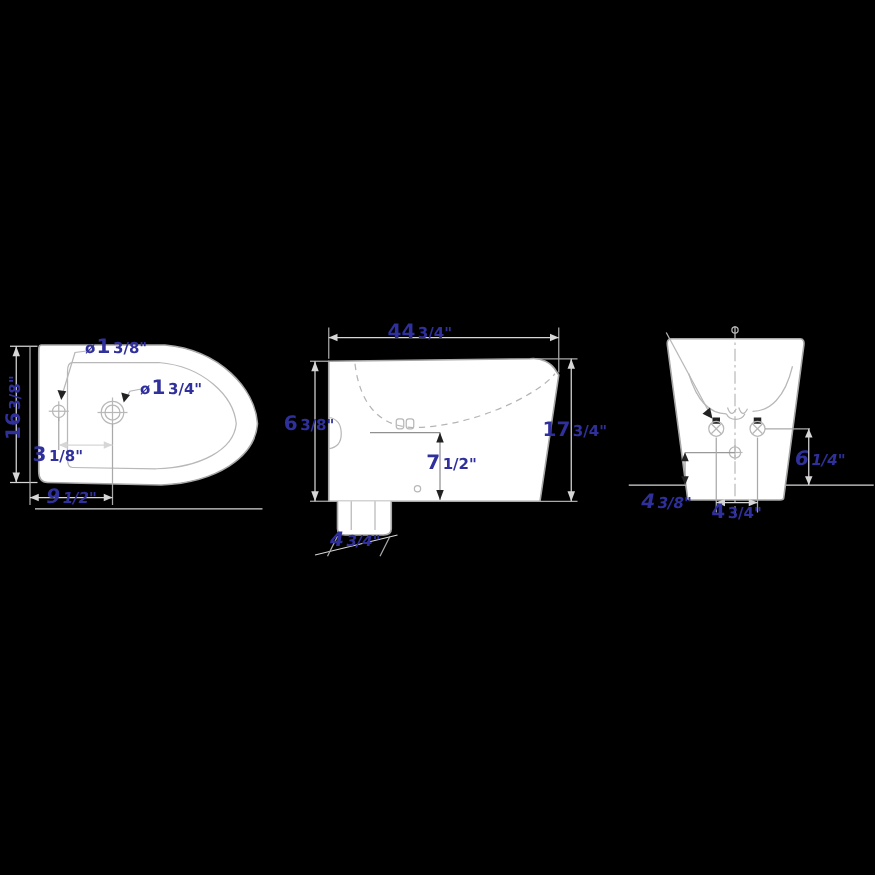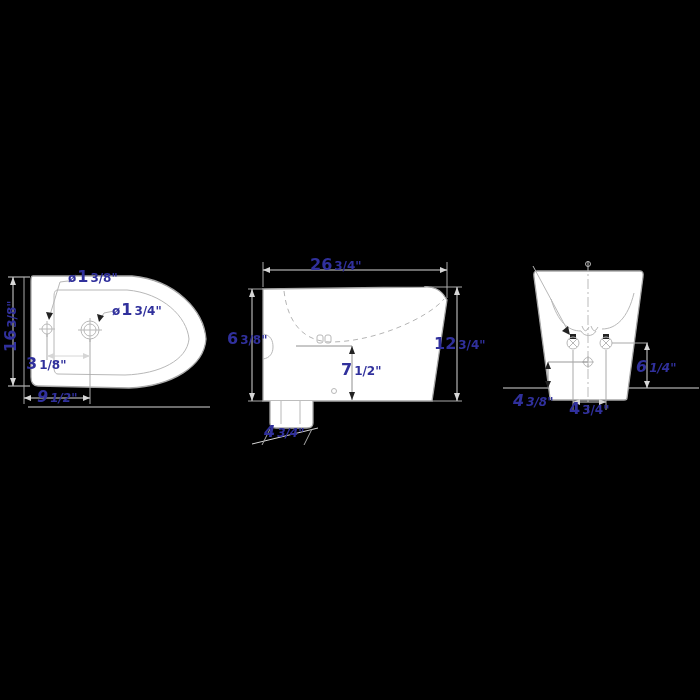--- a/index.html
+++ b/index.html
@@ -214,27 +214,27 @@
     <span class="w">16</span><span class="f">3/8"</span>
   </div>
   <div class="dim-label" style="left:26px;top:355px;">
     <span class="w">3</span><span class="f">1/8"</span>
   </div>
   <div class="dim-label it" style="left:37px;top:388px;">
     <span class="w">9</span><span class="f">1/2"</span>
   </div>
 
   <div class="dim-label" style="left:310px;top:256px;">
-    <span class="w">26</span><span class="f">3/4"</span>
+    <span class="w">44</span><span class="f">3/4"</span>
   </div>
   <div class="dim-label" style="left:227px;top:330px;">
     <span class="w">6</span><span class="f">3/8"</span>
   </div>
   <div class="dim-label" style="left:434px;top:335px;">
-    <span class="w">12</span><span class="f">3/4"</span>
+    <span class="w">17</span><span class="f">3/4"</span>
   </div>
   <div class="dim-label" style="left:341px;top:361px;">
     <span class="w">7</span><span class="f">1/2"</span>
   </div>
   <div class="dim-label it" style="left:264px;top:423px;">
     <span class="w">4</span><span class="f">3/4"</span>
   </div>
 
   <div class="dim-label it" style="left:636px;top:358px;">
     <span class="w">6</span><span class="f">1/4"</span>

